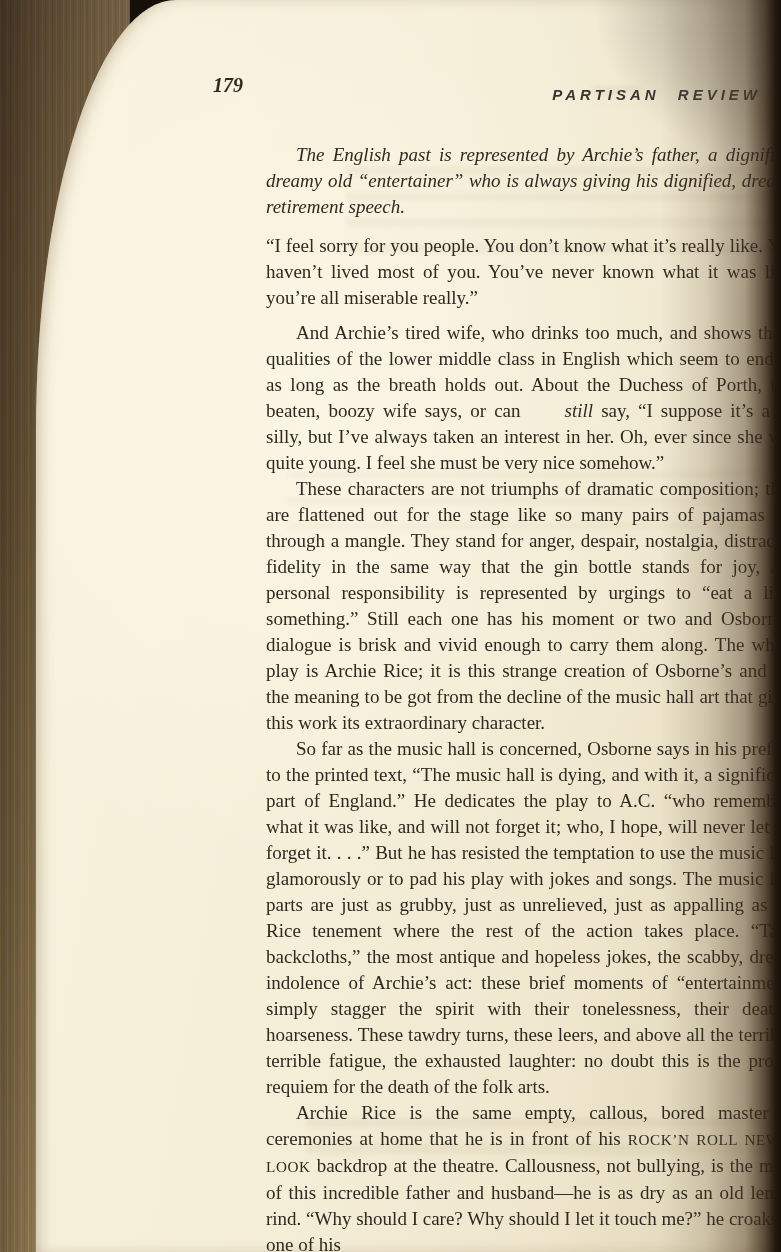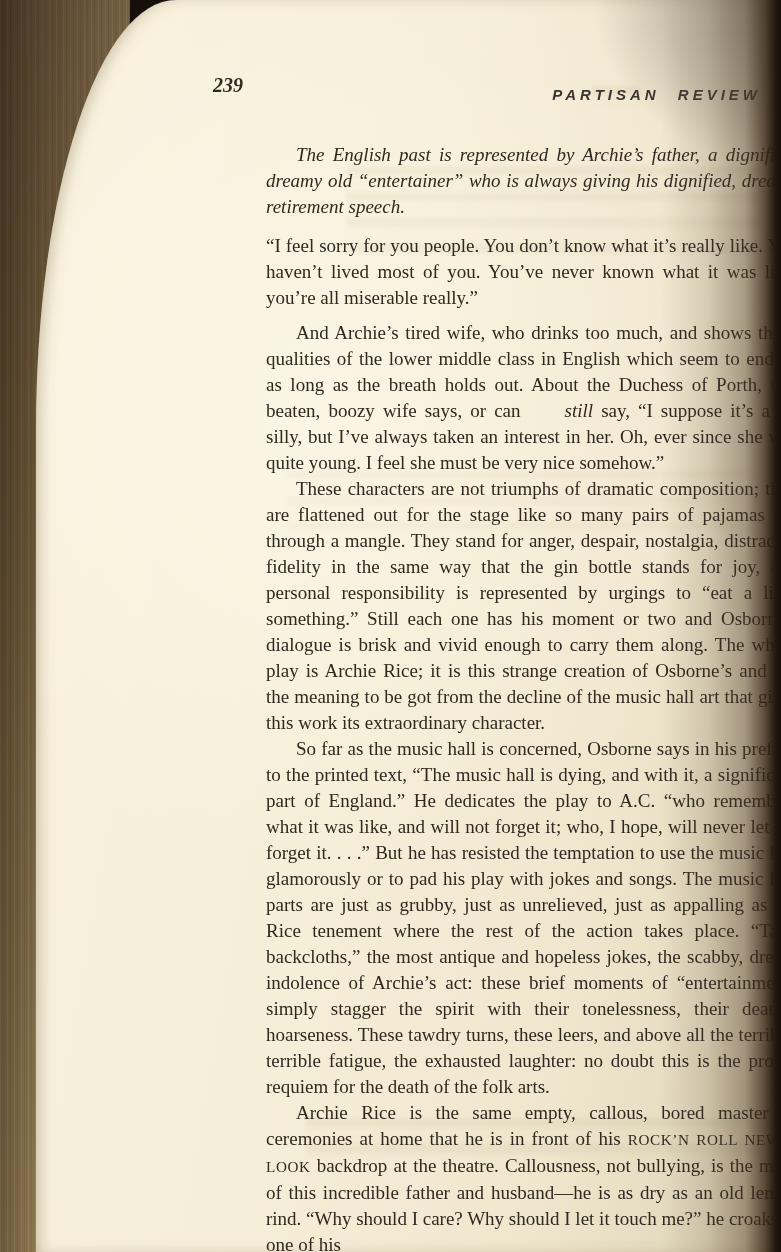--- a/index.html
+++ b/index.html
@@ -104,21 +104,21 @@
 
   <div class="book-edges"></div>
 
   <div class="page">
 
     <div class="bleed b1"></div>
     <div class="bleed b2"></div>
     <div class="bleed b3"></div>
     <div class="bleed b4"></div>
 
-    <div class="page-number">239</div>
+    <div class="page-number">179</div>
 
     <div class="journal-title">PARTISAN REVIEW</div>
 
     <div class="text-col">
       <p class="lede indent"><span>The English past is represented by Archie’s father, a dignified, dreamy old “entertainer” who is always giving his dignified, dreamy retirement speech.</span></p>
       <p class="quote"><span>“I feel sorry for you people. You don’t know what it’s really like. You haven’t lived most of you. You’ve never known what it was like, you’re all miserable really.”</span></p>
       <p class="indent"><span>And Archie’s tired wife, who drinks too much, and shows those qualities of the lower middle class in English which seem to endure as long as the breath holds out. About the Duchess of Porth, this beaten, boozy wife says, or can </span><span class="it">still</span><span> say, “I suppose it’s a bit silly, but I’ve always taken an interest in her. Oh, ever since she was quite young. I feel she must be very nice somehow.”</span></p>
       <p class="indent"><span>These characters are not triumphs of dramatic composition; they are flattened out for the stage like so many pairs of pajamas put through a mangle. They stand for anger, despair, nostalgia, distracted fidelity in the same way that the gin bottle stands for joy, and personal responsibility is represented by urgings to “eat a little something.” Still each one has his moment or two and Osborne’s dialogue is brisk and vivid enough to carry them along. The whole play is Archie Rice; it is this strange creation of Osborne’s and not the meaning to be got from the decline of the music hall art that gives this work its extraordinary character.</span></p>
       <p class="indent"><span>So far as the music hall is concerned, Osborne says in his preface to the printed text, “The music hall is dying, and with it, a significant part of England.” He dedicates the play to A.C. “who remembers what it was like, and will not forget it; who, I hope, will never let me forget it. . . .” But he has resisted the temptation to use the music hall glamorously or to pad his play with jokes and songs. The music hall parts are just as grubby, just as unrelieved, just as appalling as the Rice tenement where the rest of the action takes place. “Tatty backcloths,” the most antique and hopeless jokes, the scabby, dreary indolence of Archie’s act: these brief moments of “entertainment” simply stagger the spirit with their tonelessness, their deathly hoarseness. These tawdry turns, these leers, and above all the terrible, terrible fatigue, the exhausted laughter: no doubt this is the proper requiem for the death of the folk arts.</span></p>
       <p class="indent"><span>Archie Rice is the same empty, callous, bored master of ceremonies at home that he is in front of his </span><span class="sc">ROCK’N ROLL NEW’D LOOK</span><span> backdrop at the theatre. Callousness, not bullying, is the mark of this incredible father and husband—he is as dry as an old lemon rind. “Why should I care? Why should I let it touch me?” he croaks in one of his</span></p>

